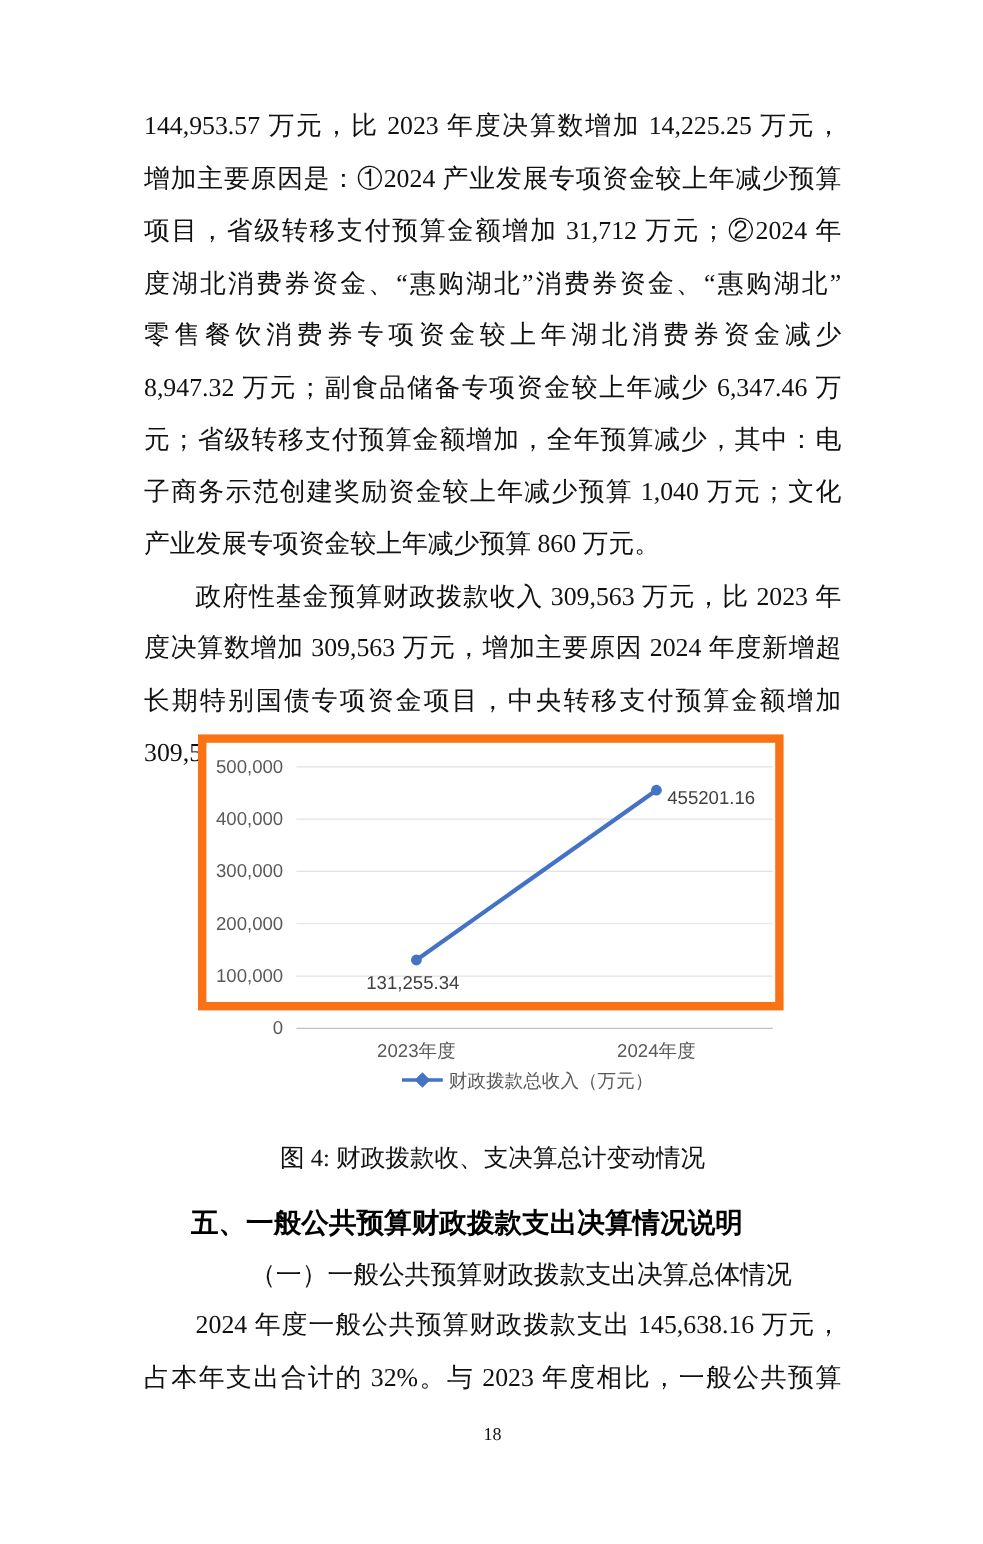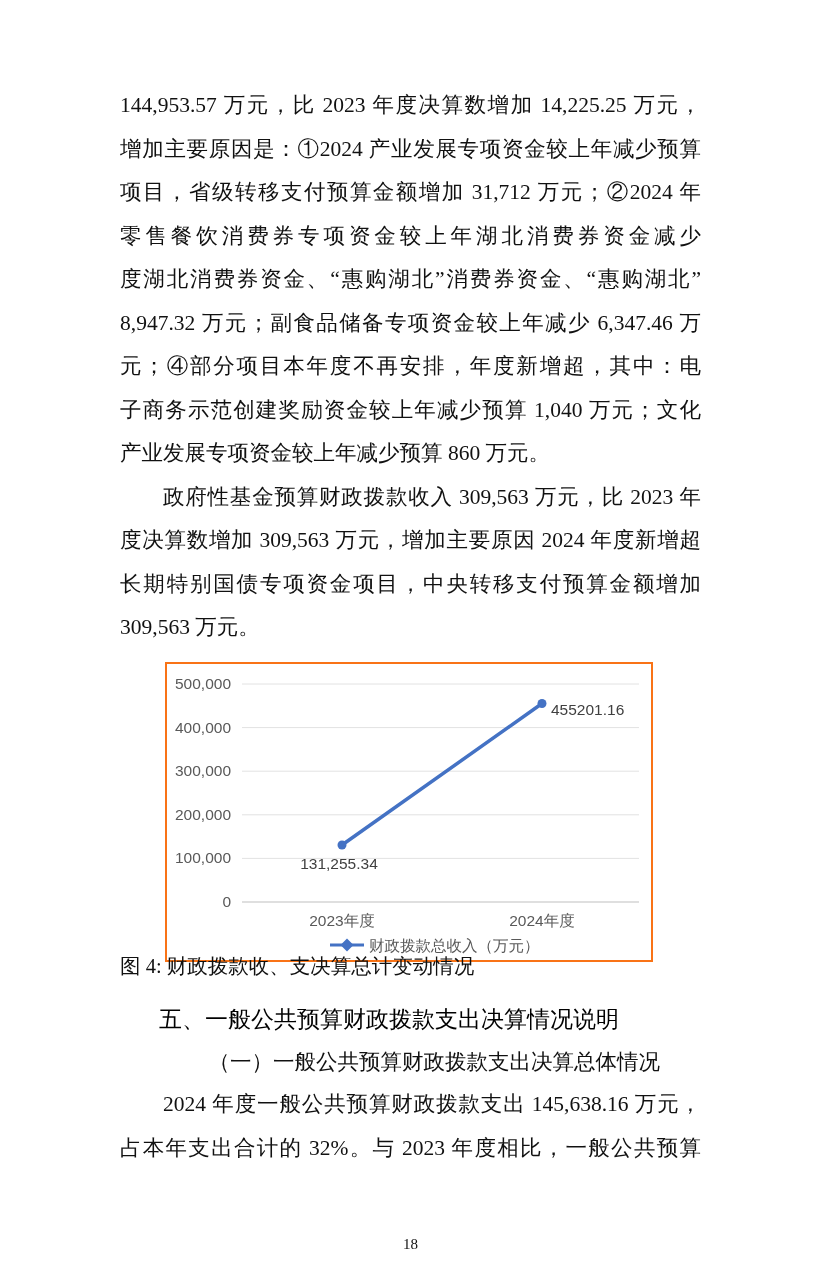--- a/index.html
+++ b/index.html
@@ -22,53 +22,53 @@
     line-height: 43.5px;
   }
   .bodyline { text-align: left; }
   .bodyline.just { text-align: justify; text-align-last: justify; }
   .bodyline.indent { text-indent: 2em; }
   .figure-caption {
     position: absolute;
     left: 120px;
     top: 952px;
     width: 581px;
-    text-align: left;
+    text-align: center;
     font-size: 20.5px;
     line-height: 28px;
   }
   .section-heading {
     position: absolute;
     left: 120px;
     top: 1002px;
     width: 581px;
     font-family: "Liberation Sans", sans-serif;
-    font-weight: 400;
+    font-weight: 700;
     font-size: 23px;
     line-height: 34px;
     text-indent: 1.7em;
     color: #000000;
   }
   .subsection-heading {
     position: absolute;
     left: 120px;
     top: 1046px;
     width: 581px;
     font-size: 21.5px;
     line-height: 32px;
     text-indent: 2.2em;
     text-align: center;
   }
   .chart-frame {
     position: absolute;
     left: 165px;
-    top: 662px;
+    top: 612px;
     width: 488px;
-    height: 300px;
-    border: 2px solid #f97316;
+    height: 230px;
+    border: 7px solid #f97316;
     background: #ffffff;
   }
   .chart-frame svg { display: block; }
   .chart-text {
     font-family: "Liberation Sans", sans-serif;
     font-size: 15.5px;
     fill: #595959;
   }
   .chart-datalabel {
     font-family: "Liberation Sans", sans-serif;
@@ -76,36 +76,35 @@
     fill: #404040;
   }
   .page-number {
     position: absolute;
     left: 120px;
     top: 1186px;
     width: 581px;
     text-align: center;
     font-size: 15px;
     line-height: 20px;
-    margin-top: 48px;
   }
 </style>
 </head>
 <body>
 
 <div class="page">
 
   <div class="textblock" style="top:84px">
     <div class="bodyline just">144,953.57 万元，比 2023 年度决算数增加 14,225.25 万元，</div>
     <div class="bodyline just">增加主要原因是：①2024 产业发展专项资金较上年减少预算</div>
     <div class="bodyline just">项目，省级转移支付预算金额增加 31,712 万元；②2024 年</div>
+    <div class="bodyline just">度湖北消费券资金、“惠购湖北”消费券资金、“惠购湖北”</div>
     <div class="bodyline just">零售餐饮消费券专项资金较上年湖北消费券资金减少</div>
-    <div class="bodyline just">度湖北消费券资金、“惠购湖北”消费券资金、“惠购湖北”</div>
     <div class="bodyline just">8,947.32 万元；副食品储备专项资金较上年减少 6,347.46 万</div>
-    <div class="bodyline just">元；④部分项目本年度不再安排，年度新增超，其中：电</div>
+    <div class="bodyline just">元；省级转移支付预算金额增加，全年预算减少，其中：电</div>
     <div class="bodyline just">子商务示范创建奖励资金较上年减少预算 1,040 万元；文化</div>
     <div class="bodyline">产业发展专项资金较上年减少预算 860 万元。</div>
     <div class="bodyline just indent">政府性基金预算财政拨款收入 309,563 万元，比 2023 年</div>
     <div class="bodyline just">度决算数增加 309,563 万元，增加主要原因 2024 年度新增超</div>
     <div class="bodyline just">长期特别国债专项资金项目，中央转移支付预算金额增加</div>
     <div class="bodyline">309,563 万元。</div>
   </div>
 
   <div class="chart-frame">
     <svg width="486" height="298" viewBox="0 0 486 298" xmlns="http://www.w3.org/2000/svg">

